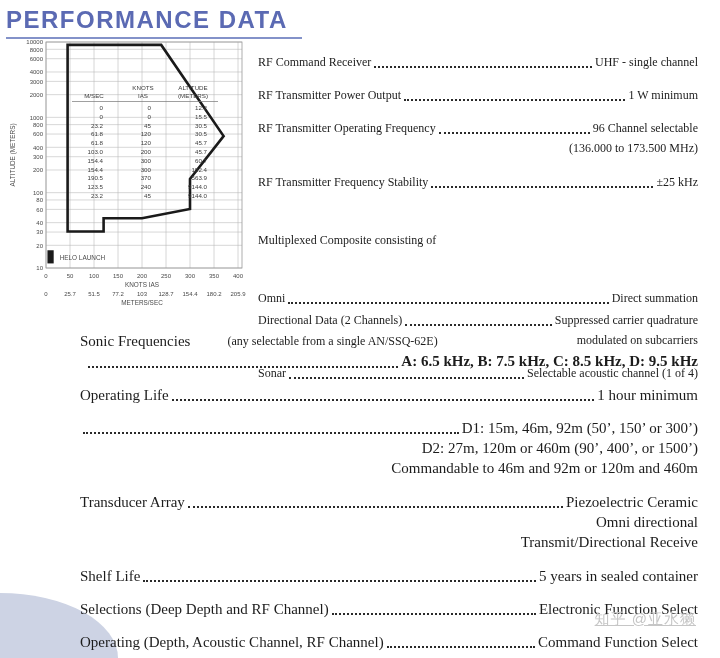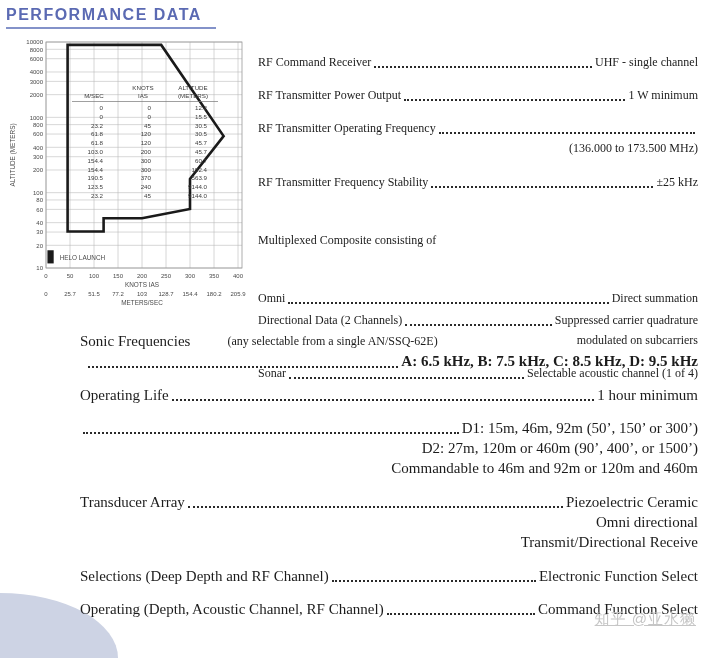--- a/index.html
+++ b/index.html
@@ -5,21 +5,21 @@
   * { margin:0; padding:0; box-sizing:border-box; }
   html,body { background:#ffffff; }
   #page {
     position:relative; width:720px; height:658px; background:#ffffff;
     font-family:"Liberation Serif", serif; color:#1c1c1c; overflow:hidden;
   }
   
   #title {
     position:absolute; left:6px; top:6px;
     font-family:"Liberation Sans", sans-serif;
-    font-size:16px; font-weight:600; letter-spacing:1.5px;
+    font-size:24px; font-weight:600; letter-spacing:1.5px;
     color:#5b6ab3; border-bottom:2px solid #8392c9;
     padding:0 14px 3px 0; display:inline-block;
   }
   
   #chart-wrap { position:absolute; left:6px; top:36px; width:252px; height:278px; }
   #chart-wrap svg { width:100%; height:100%; }
   
   #specs-right  { position:absolute; left:258px; top:52px;  width:440px; font-size:12px; }
   #specs-bottom { position:absolute; left:80px;  top:331px; width:618px; font-size:15px; }
   .spec { margin-bottom:13px; }
@@ -176,20 +176,21 @@
         <div class="spec-line">
           <span class="spec-label">RF Transmitter Power Output</span>
           <span class="leader"></span>
           <span class="spec-value">1 W minimum</span>
         </div>
       </div>
       <div class="spec">
         <div class="spec-line">
           <span class="spec-label">RF Transmitter Operating Frequency</span>
           <span class="leader"></span>
+          <span class="spec-value">96 Channel selectable</span>
         </div>
         <div class="spec-cont">(136.000 to 173.500 MHz)</div>
       </div>
       <div class="spec">
         <div class="spec-line">
           <span class="spec-label">RF Transmitter Frequency Stability</span>
           <span class="leader"></span>
           <span class="spec-value">±25 kHz</span>
         </div>
       </div>
@@ -252,20 +253,27 @@
         <div class="spec-line">
           <span class="spec-label">Transducer Array</span>
           <span class="leader"></span>
           <span class="spec-value">Piezoelectric Ceramic</span>
         </div>
         <div class="spec-cont">Omni directional</div>
         <div class="spec-cont">Transmit/Directional Receive</div>
       </div>
       <div class="spec">
         <div class="spec-line">
+          <span class="spec-label">Shelf Life</span>
+          <span class="leader"></span>
+          <span class="spec-value">5 years in sealed container</span>
+        </div>
+      </div>
+      <div class="spec">
+        <div class="spec-line">
           <span class="spec-label">Selections (Deep Depth and RF Channel)</span>
           <span class="leader"></span>
           <span class="spec-value">Electronic Function Select</span>
         </div>
       </div>
       <div class="spec">
         <div class="spec-line">
           <span class="spec-label">Operating (Depth, Acoustic Channel, RF Channel)</span>
           <span class="leader"></span>
           <span class="spec-value">Command Function Select</span>

